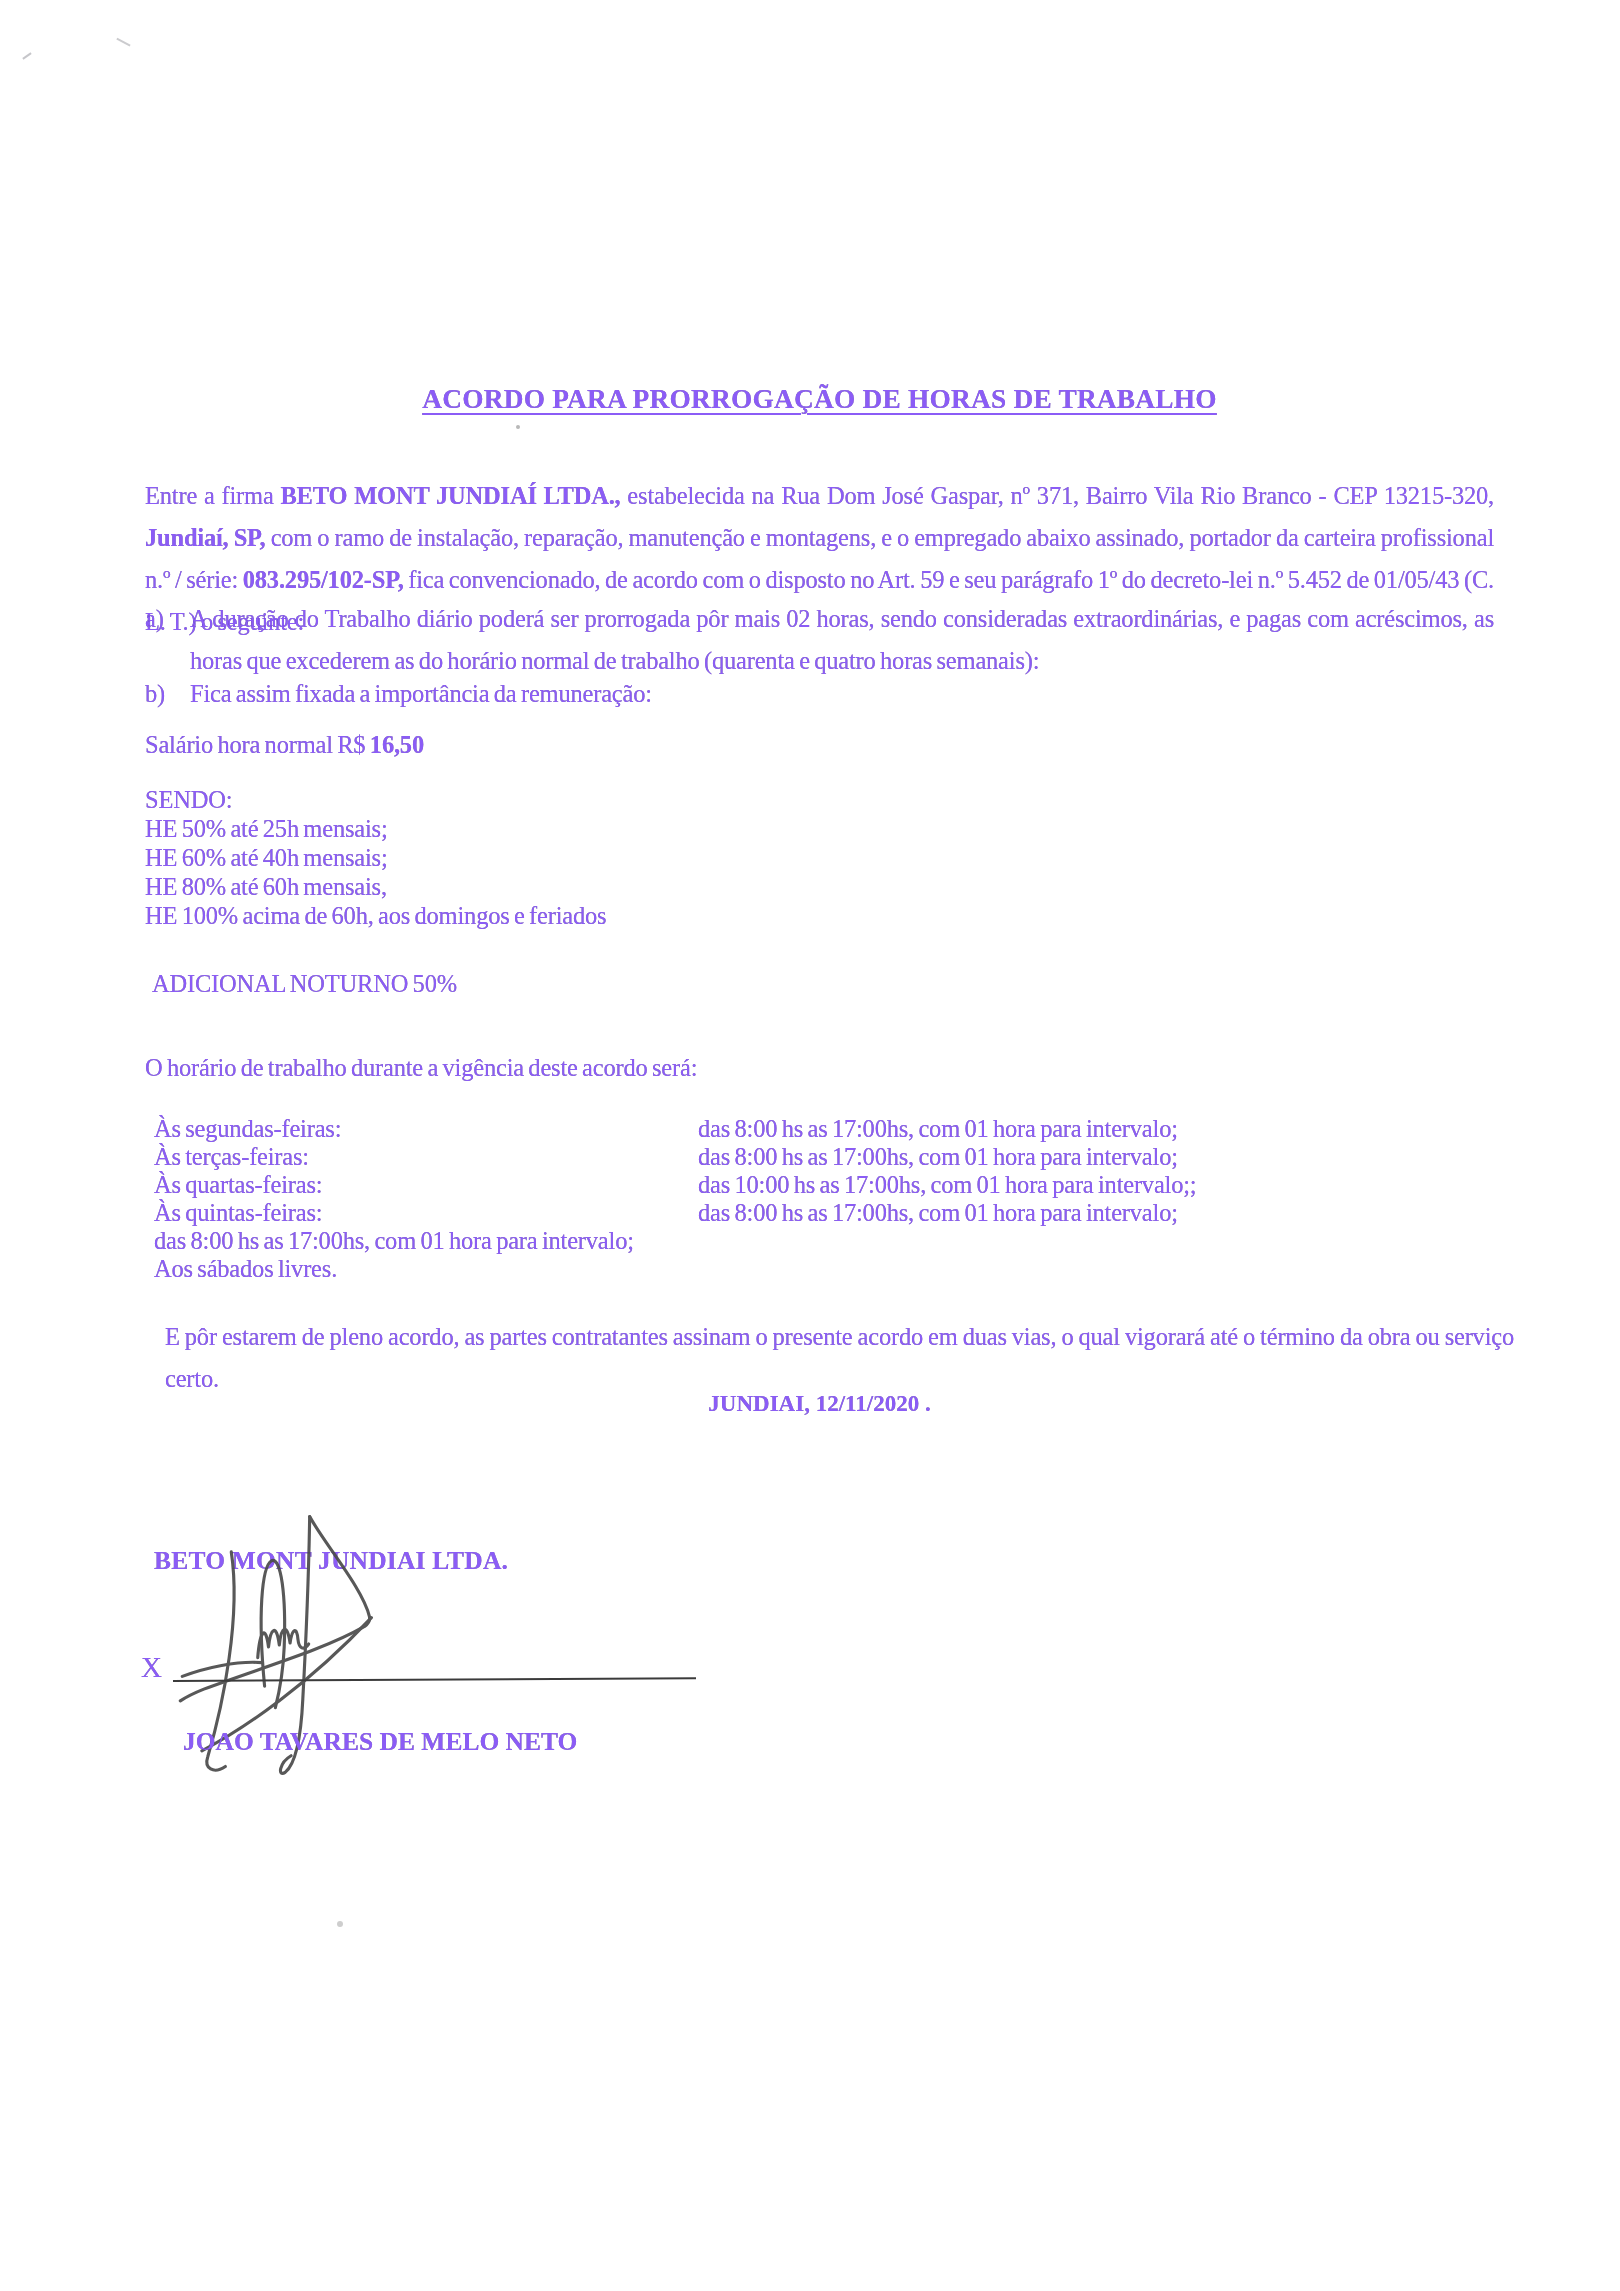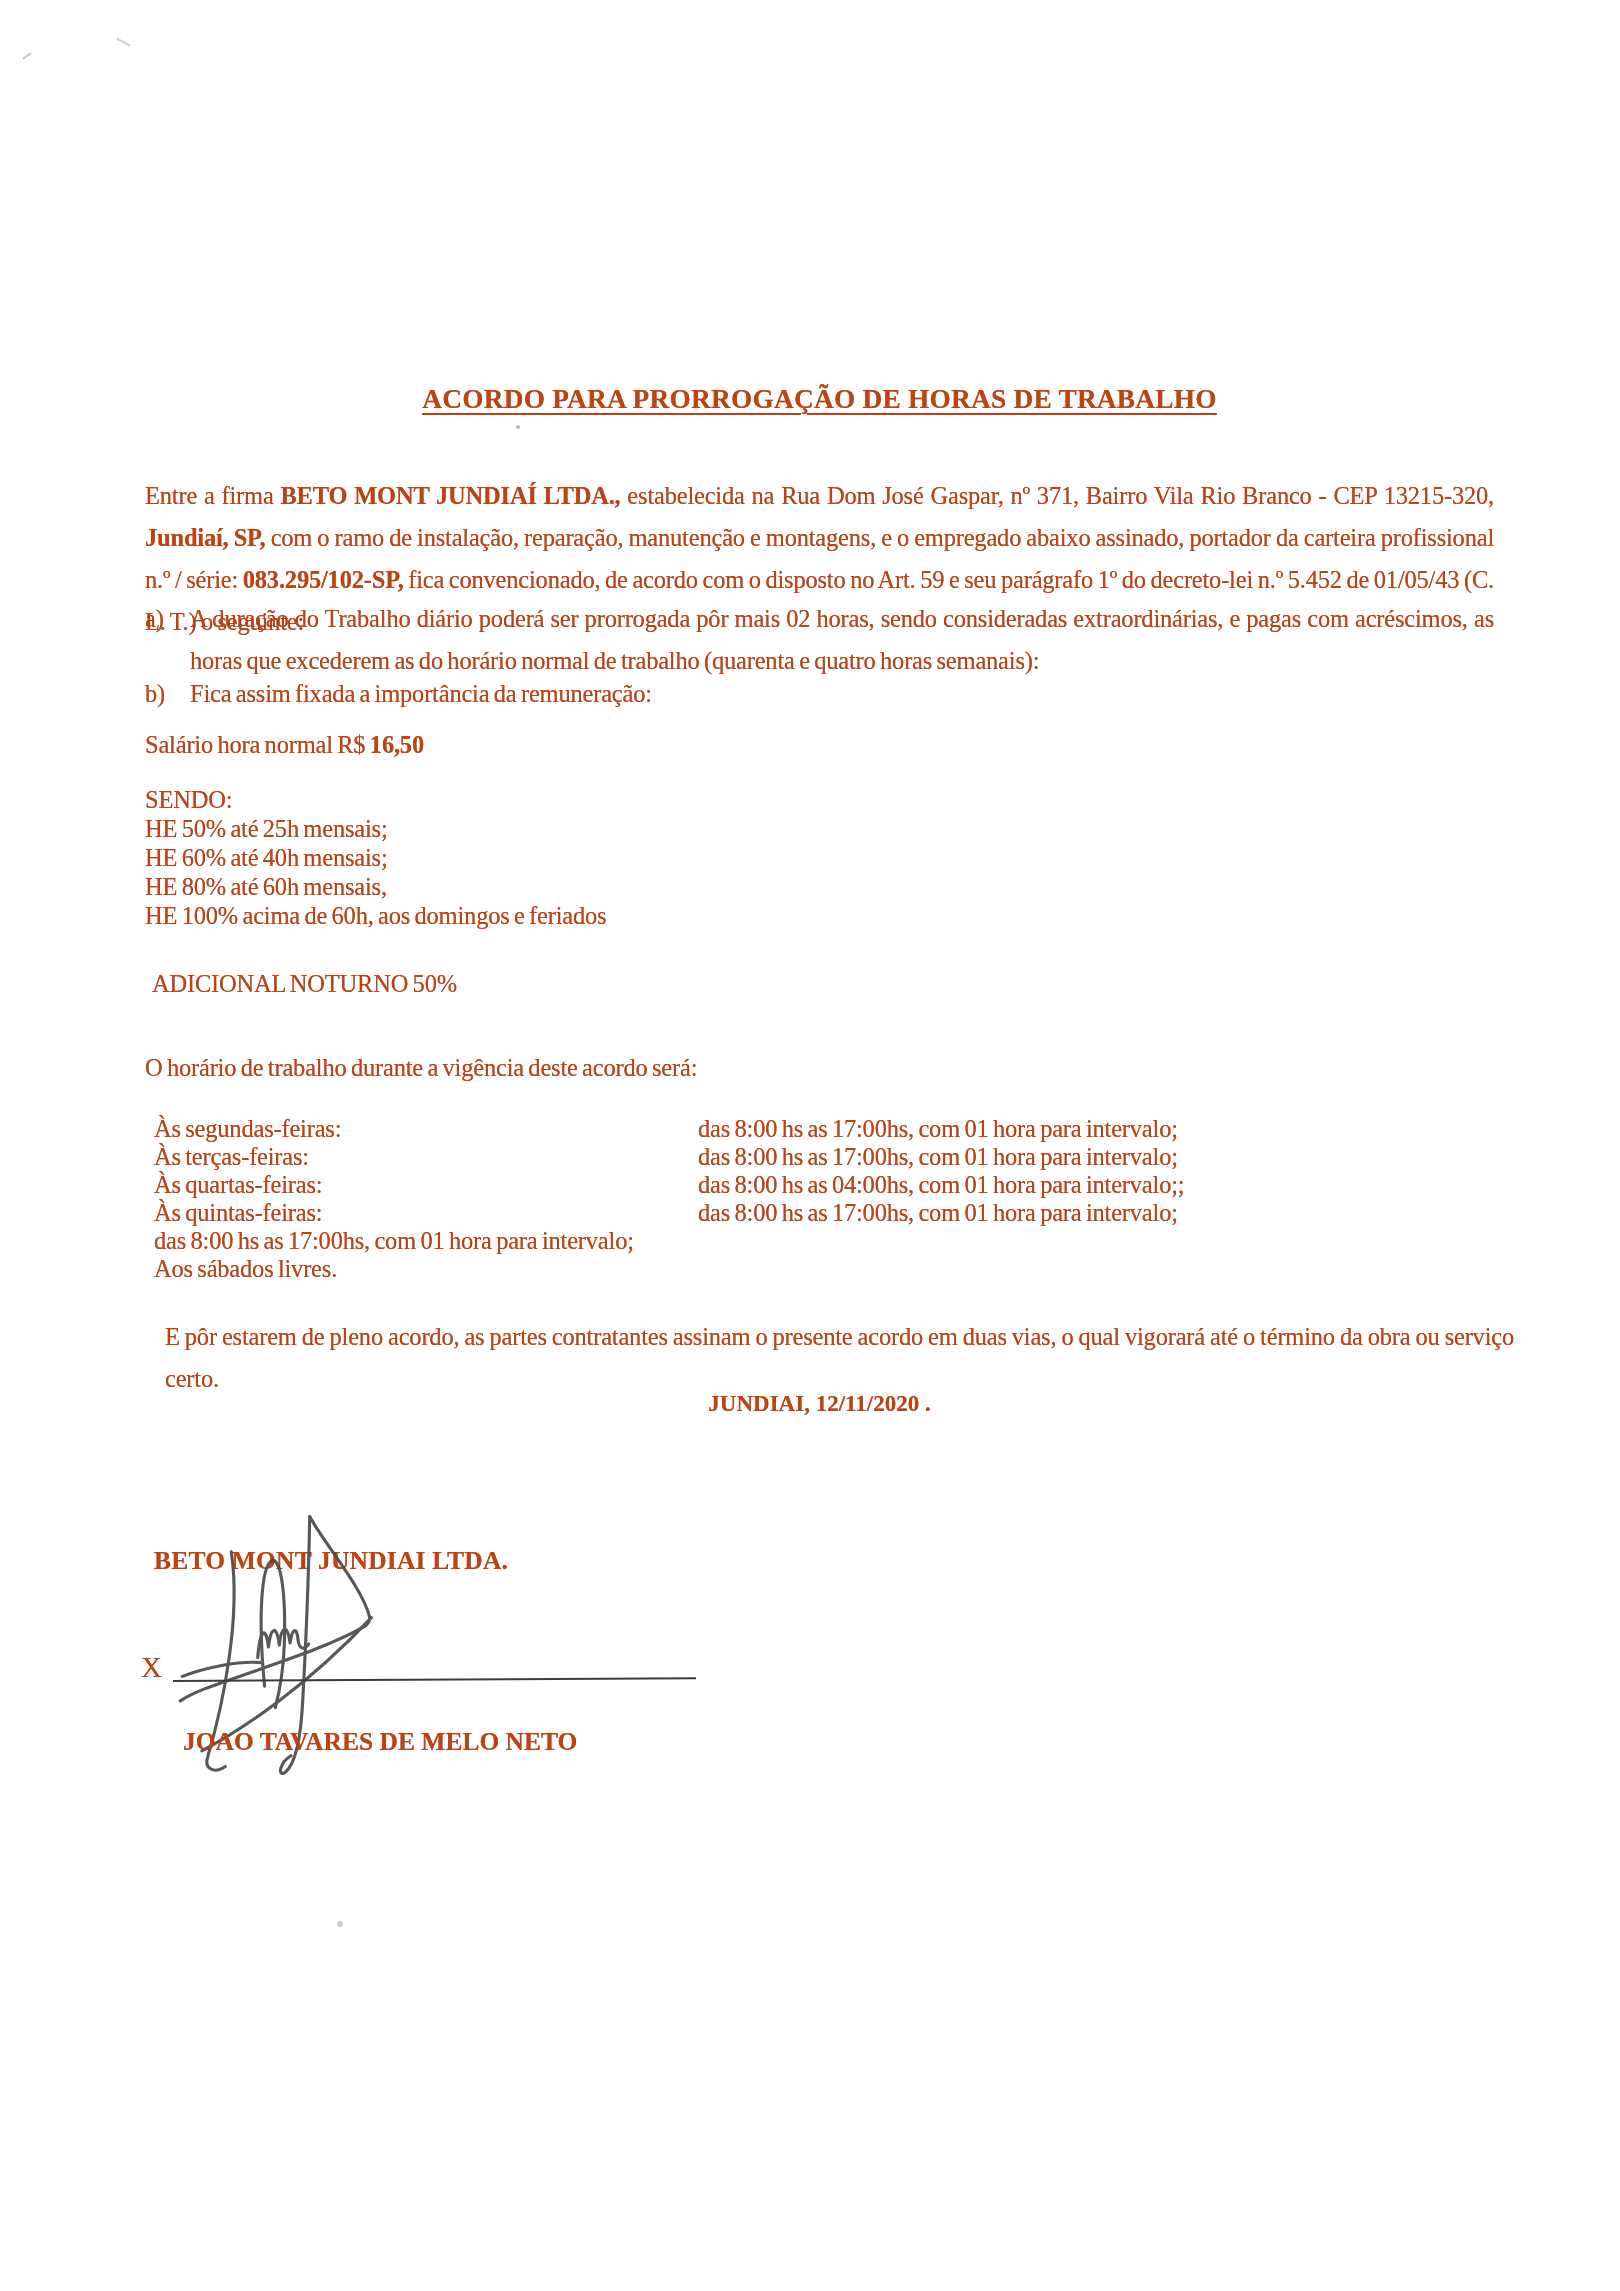--- a/index.html
+++ b/index.html
@@ -1,18 +1,18 @@
 <!DOCTYPE html>
 <html><head>
 <meta charset="utf-8">
 <style>
   html,body { margin:0; padding:0; background:#e8e8e8; }
   .page {
     position:relative; width:1620px; height:2292px; background:#ffffff;
-    font-family:"Liberation Serif", serif; color:#c2410c; overflow:hidden;
+    font-family:"Liberation Serif", serif; color:#8b5cf6; overflow:hidden;
     text-shadow:0 0 0.4px rgba(20,20,20,.5);
   }
   .abs { position:absolute; }
   .b { font-weight:bold; }
   .title {
     top:384px; left:145px; width:1349px; text-align:center;
     font-size:27.4px; font-weight:bold; letter-spacing:0.2px;
   }
   .title span { text-decoration:underline; text-decoration-thickness:2px; text-underline-offset:4.9px; }
   .bodytext { font-size:24.5px; line-height:42px; word-spacing:-1.5px; letter-spacing:-0.2px; }
@@ -92,21 +92,21 @@
     <div class="sched-row">
       <div class="day">Às segundas-feiras:</div>
       <div class="time">das 8:00 hs as 17:00hs, com 01 hora para intervalo;</div>
     </div>
     <div class="sched-row">
       <div class="day">Às terças-feiras:</div>
       <div class="time">das 8:00 hs as 17:00hs, com 01 hora para intervalo;</div>
     </div>
     <div class="sched-row">
       <div class="day">Às quartas-feiras:</div>
-      <div class="time">das 8:00 hs as 04:00hs, com 01 hora para intervalo;;</div>
+      <div class="time">das 10:00 hs as 17:00hs, com 01 hora para intervalo;;</div>
     </div>
     <div class="sched-row">
       <div class="day">Às quintas-feiras:</div>
       <div class="time">das 8:00 hs as 17:00hs, com 01 hora para intervalo;</div>
     </div>
     <div class="sched-row">
       <div class="time">das 8:00 hs as 17:00hs, com 01 hora para intervalo;</div>
     </div>
     <div class="sched-row">
       <div class="day">Aos sábados livres.</div>

